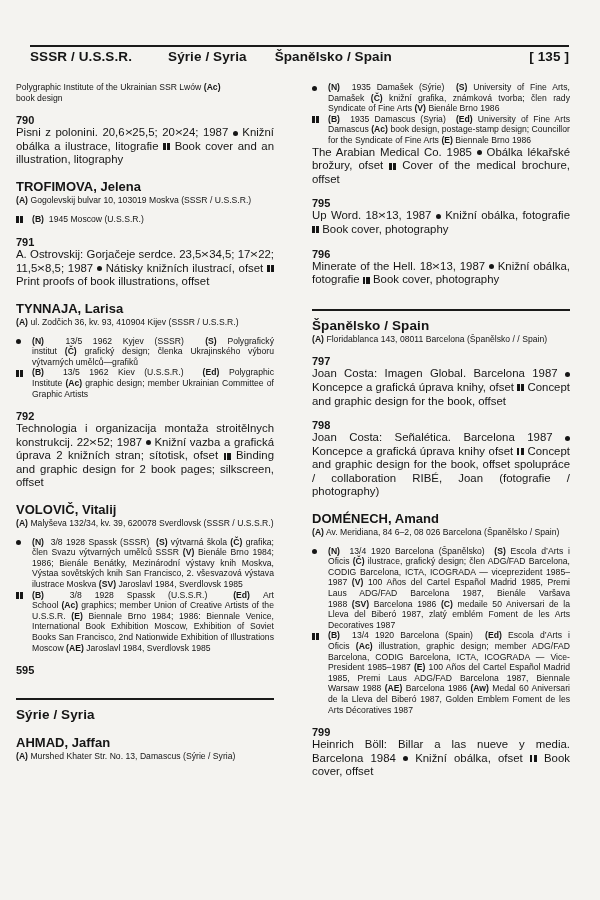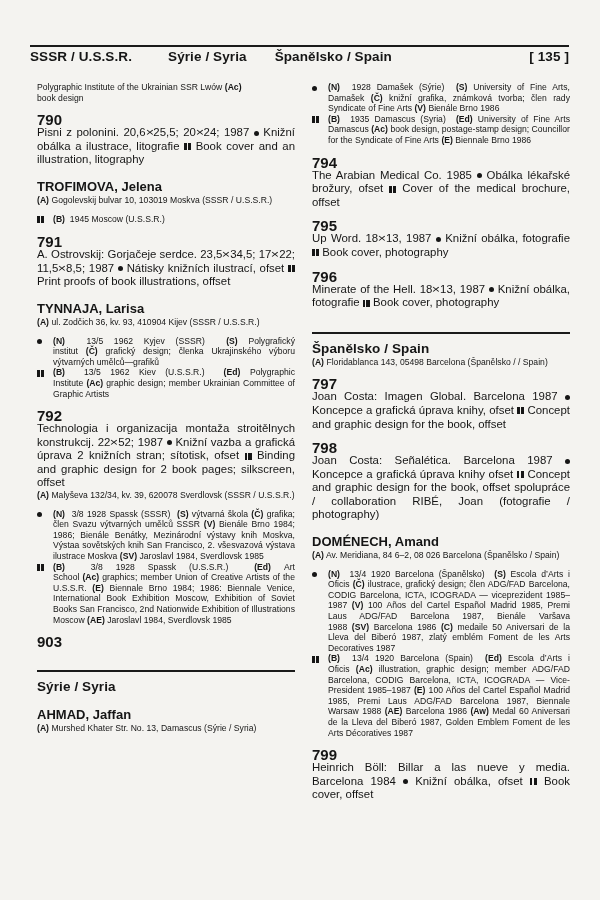--- a/index.html
+++ b/index.html
@@ -48,21 +48,21 @@
   .header .h1 { margin-right: 36px; }
   .header .h2 { margin-right: 28px; }
   .header .hfolio { margin-left: auto; font-weight: bold; }
 
   
   .col {
     position: absolute;
     top: 82px;
     width: 258px;
   }
-  .col-left  { left: 37px; }
+  .col-left  { left: 16px; }
   .col-right { left: 312px; }
 
   
   .small {
     font-size: 8.6px;
     line-height: 10.6px;
     text-align: justify;
     letter-spacing: 0.02px;
   }
   .body {
@@ -74,21 +74,21 @@
   .person {
     font-weight: bold;
     font-size: 13px;
     line-height: 14px;
     margin-top: 13px;
     margin-bottom: 1px;
     letter-spacing: 0.02px;
   }
   .itemno {
     font-weight: bold;
-    font-size: 15px;
+    font-size: 11px;
     line-height: 12px;
     margin-top: 11px;
     margin-bottom: 0px;
   }
   .entry { margin-bottom: 0; }
   .addr { margin-bottom: 0; }
   .cvblock { margin-top: 8px; }
   .cvline {
     display: flex;
     align-items: flex-start;
@@ -220,65 +220,68 @@
 
     <div class="itemno">792</div>
     <div class="body entry">
       <span>Technologia i organizacija montaža stroitělnych konstrukcij. 22</span><span class="x">×</span><span>52; 1987</span>
       <span class="dot"></span>
       <span>Knižní vazba a grafická úprava 2 knižních stran; sítotisk, ofset</span>
       <span class="sq"></span>
       <span>Binding and graphic design for 2 book pages; silkscreen, offset</span>
     </div>
 
+    <div class="person">
+      <span>VOLOVIČ,</span>
+      <span>Vitalij</span>
+    </div>
     <div class="small addr">
       <b>(A)</b>
       <span>Malyševa 132/34, kv. 39, 620078 Sverdlovsk (SSSR / U.S.S.R.)</span>
     </div>
     <div class="small cvblock">
       <div class="cvline">
         <span class="cvmark"><span class="dot"></span></span>
         <span class="cvtext"><b>(N)</b>&nbsp;&nbsp;<span>3/8 1928 Spassk (SSSR)</span>&nbsp;&nbsp;<b>(S)</b>&nbsp;<span>výtvarná škola</span>&nbsp;<b>(Č)</b>&nbsp;<span>grafika; člen Svazu výtvarných umělců SSSR</span>&nbsp;<b>(V)</b>&nbsp;<span>Bienále Brno 1984; 1986; Bienále Benátky, Mezinárodní výstavy knih Moskva, Výstaa sovětských knih San Francisco, 2. všesvazová výstava ilustrace Moskva</span>&nbsp;<b>(SV)</b>&nbsp;<span>Jaroslavl 1984, Sverdlovsk 1985</span></span>
       </div>
       <div class="cvline">
         <span class="cvmark"><span class="sq"></span></span>
         <span class="cvtext"><b>(B)</b>&nbsp;&nbsp;<span>3/8 1928 Spassk (U.S.S.R.)</span>&nbsp;&nbsp;<b>(Ed)</b>&nbsp;<span>Art School</span>&nbsp;<b>(Ac)</b>&nbsp;<span>graphics; member Union of Creative Artists of the U.S.S.R.</span>&nbsp;<b>(E)</b>&nbsp;<span>Biennale Brno 1984; 1986: Biennale Venice, International Book Exhibition Moscow, Exhibition of Soviet Books San Francisco, 2nd Nationwide Exhibition of Illustrations Moscow</span>&nbsp;<b>(AE)</b>&nbsp;<span>Jaroslavl 1984, Sverdlovsk 1985</span></span>
       </div>
     </div>
 
-    <div class="itemno">903</div>
+    <div class="itemno">595</div>
 
     <div class="section">
       <div class="section-rule"></div>
       <div class="section-title">Sýrie / Syria</div>
       <div class="person">
         <span>AHMAD,</span>
         <span>Jaffan</span>
       </div>
       <div class="small addr">
         <b>(A)</b>
         <span>Murshed Khater Str. No. 13, Damascus (Sýrie / Syria)</span>
       </div>
     </div>
   </div>
 
   <div class="col col-right">
 
     <div class="small">
       <div class="cvline">
         <span class="cvmark"><span class="dot"></span></span>
-        <span class="cvtext"><b>(N)</b>&nbsp;&nbsp;<span>1928 Damašek (Sýrie)</span>&nbsp;&nbsp;<b>(S)</b>&nbsp;<span>University of Fine Arts, Damašek</span>&nbsp;<b>(Č)</b>&nbsp;<span>knižní grafika, známková tvorba; člen rady Syndicate of Fine Arts</span>&nbsp;<b>(V)</b>&nbsp;<span>Bienále Brno 1986</span></span>
+        <span class="cvtext"><b>(N)</b>&nbsp;&nbsp;<span>1935 Damašek (Sýrie)</span>&nbsp;&nbsp;<b>(S)</b>&nbsp;<span>University of Fine Arts, Damašek</span>&nbsp;<b>(Č)</b>&nbsp;<span>knižní grafika, známková tvorba; člen rady Syndicate of Fine Arts</span>&nbsp;<b>(V)</b>&nbsp;<span>Bienále Brno 1986</span></span>
       </div>
       <div class="cvline">
         <span class="cvmark"><span class="sq"></span></span>
         <span class="cvtext"><b>(B)</b>&nbsp;&nbsp;<span>1935 Damascus (Syria)</span>&nbsp;&nbsp;<b>(Ed)</b>&nbsp;<span>University of Fine Arts Damascus</span>&nbsp;<b>(Ac)</b>&nbsp;<span>book design, postage-stamp design; Councillor for the Syndicate of Fine Arts</span>&nbsp;<b>(E)</b>&nbsp;<span>Biennale Brno 1986</span></span>
       </div>
     </div>
 
-    <div class="itemno">794</div>
     <div class="body entry">
       <span>The Arabian Medical Co. 1985</span>
       <span class="dot"></span>
       <span>Obálka lékařské brožury, ofset</span>
       <span class="sq"></span>
       <span>Cover of the medical brochure, offset</span>
     </div>
 
     <div class="itemno">795</div>
     <div class="body entry">
@@ -297,21 +300,21 @@
       <span class="sq"></span>
       <span>Book cover, photography</span>
     </div>
 
     <div class="section">
       <div class="section-rule"></div>
       <div class="section-title">Španělsko / Spain</div>
 
       <div class="small addr">
         <b>(A)</b>
-        <span>Floridablanca 143, 05498 Barcelona (Španělsko / / Spain)</span>
+        <span>Floridablanca 143, 08011 Barcelona (Španělsko / / Spain)</span>
       </div>
 
       <div class="itemno">797</div>
       <div class="body entry">
         <span>Joan Costa: Imagen Global. Barcelona 1987</span>
         <span class="dot"></span>
         <span>Koncepce a grafická úprava knihy, ofset</span>
         <span class="sq"></span>
         <span>Concept and graphic design for the book, offset</span>
       </div>

